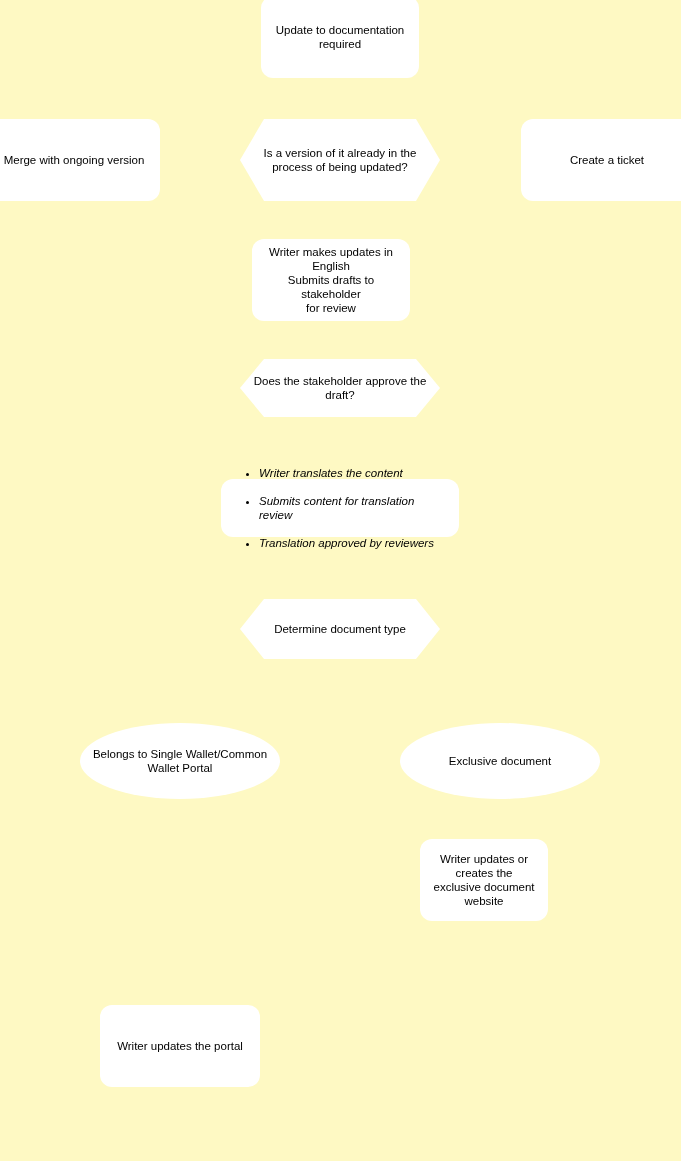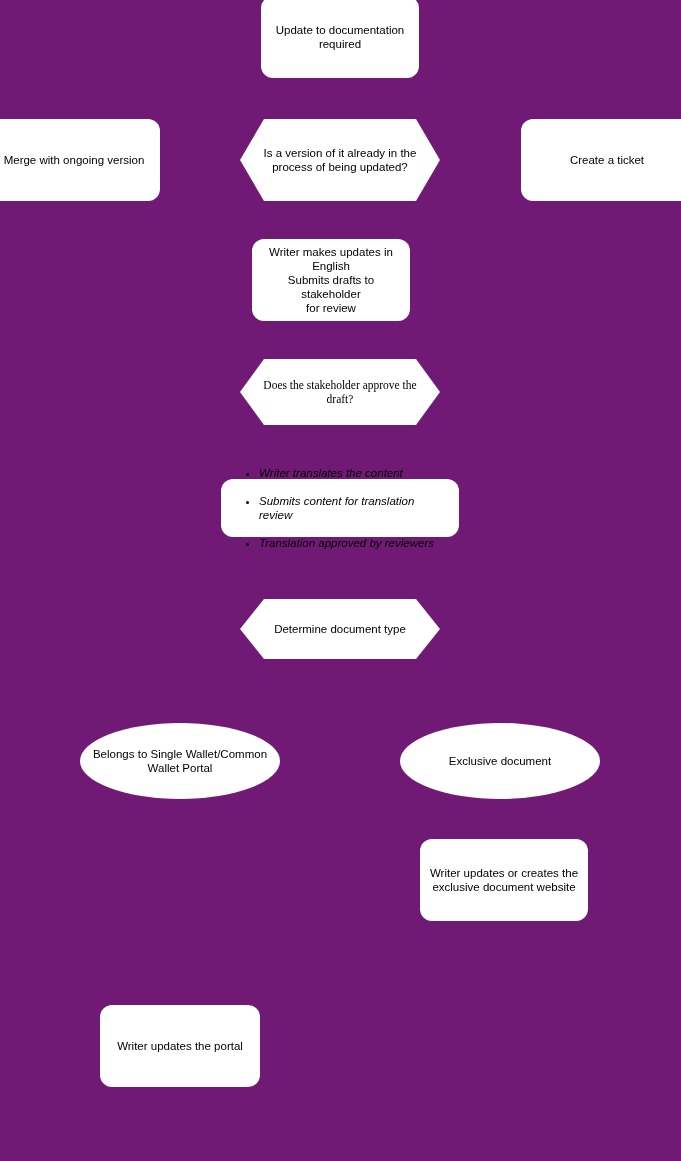--- a/index.html
+++ b/index.html
@@ -4,21 +4,21 @@
 <style>
   html, body {
     margin: 0;
     padding: 0;
     background: #000000;
   }
   #canvas {
     position: relative;
     width: 681px;
     height: 1161px;
-    background: #701a75;
+    background: #fef9c3;
     overflow: hidden;
     font-family: "Liberation Sans", sans-serif;
   }
   .node {
     position: absolute;
     box-sizing: border-box;
     color: #000000;
     font-size: 11.5px;
     line-height: 14px;
     text-align: center;
@@ -90,21 +90,21 @@
     <div class="label">Create a ticket</div>
   </div>
 
   <div class="node shape-box" style="left:252px; top:239px; width:158px; height:82px;">
     <div class="label">Writer makes updates in
 English
 Submits drafts to stakeholder
 for review</div>
   </div>
 
-  <div class="node shape-hex overflow-text" style="left:240px; top:359px; width:200px; height:66px;font-family:Liberation Serif, serif;">
+  <div class="node shape-hex overflow-text" style="left:240px; top:359px; width:200px; height:58px;">
     <div class="label" style="width:200px; padding:0;">Does the stakeholder approve the
 draft?</div>
   </div>
 
   <div class="node shape-box bullets" style="left:221px; top:479px; width:238px; height:58px;font-style:italic;">
     <div class="label">
       <ul class="bullet-list">
         <li>Writer translates the content</li>
         <li>Submits content for translation review</li>
         <li>Translation approved by reviewers</li>
@@ -118,21 +118,21 @@
 
   <div class="node shape-ellipse" style="left:400px; top:723px; width:200px; height:76px;">
     <div class="label">Exclusive document</div>
   </div>
 
   <div class="node shape-ellipse overflow-text" style="left:80px; top:723px; width:200px; height:76px;">
     <div class="label" style="width:230px; padding:0;">Belongs to Single Wallet/Common
 Wallet Portal</div>
   </div>
 
-  <div class="node shape-box overflow-text" style="left:420px; top:839px; width:168px; height:82px;">
+  <div class="node shape-box overflow-text" style="left:420px; top:839px; width:128px; height:82px;">
     <div class="label" style="width:175px; padding:0;">Writer updates or creates the
 exclusive document website</div>
   </div>
 
   <div class="node shape-box" style="left:100px; top:959px; width:160px; height:82px;margin-top:46px;">
     <div class="label">Writer updates the portal</div>
   </div>
 
 
 </div>

